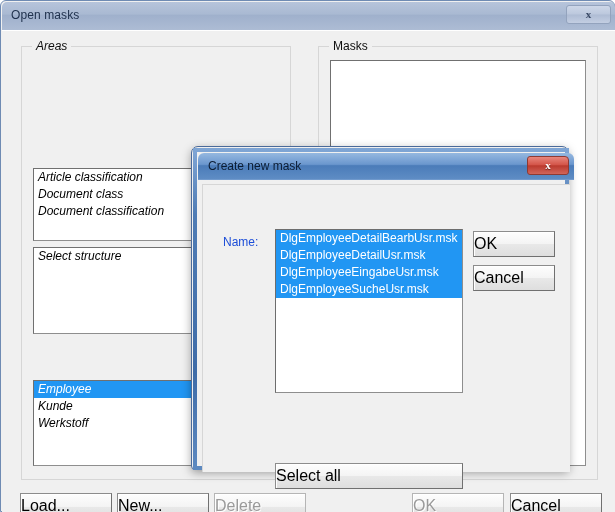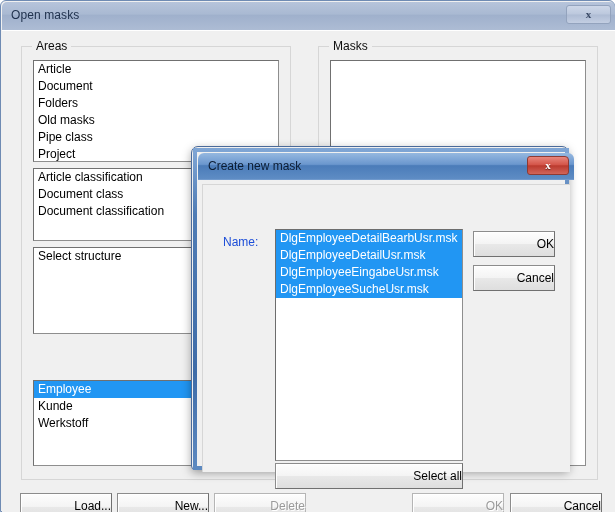--- a/index.html
+++ b/index.html
@@ -73,21 +73,21 @@
   }
   .groupbox-label {
     position: absolute;
     top: -8px; left: 10px;
     background: #f0f0f0;
     padding: 0 4px;
     font-size: 12px;
     color: #0d0d0d;
   }
 
-  #group-areas { left: 19px; top: 15px; width: 270px; height: 434px; }
+  #group-areas { left: 19px; top: 15px; width: 270px; height: 434px; font-style: italic; }
   #group-masks { left: 316px; top: 15px; width: 280px; height: 434px; }
 
   
   .listbox {
     position: absolute;
     box-sizing: border-box;
     background: #ffffff;
     border: 1px solid #8e8e8e;
     border-top-color: #707070;
     border-left-color: #707070;
@@ -113,23 +113,23 @@
   #list-masks   { left: 11px; top: 13px; width: 256px; height: 406px; }
 
   
   .btn {
     position: absolute;
     box-sizing: border-box;
     background: linear-gradient(to bottom, #fdfdfd 0%, #f4f4f4 48%, #e8e8e8 52%, #dedede 100%);
     border: 1px solid #8c8c8c;
     border-right-color: #707070;
     border-bottom-color: #707070;
-    font-size: 12px;
+    font-size: 16px;
     color: #000000;
-    text-align: right;
+    text-align: left;
     line-height: 24px;
     box-shadow: 1px 1px 0 #ffffff inset;
   }
   .btn.disabled {
     color: #9a9a9a;
     text-shadow: 1px 1px 0 #ffffff;
     border-color: #b5b5b5;
   }
 
   #btn-load   { left: 18px;  top: 462px; width: 92px; height: 28px; }
@@ -203,21 +203,21 @@
 
   #child-name-label {
     position: absolute;
     left: 20px; top: 50px;
     font-size: 12px;
     color: #1d4ed8;
   }
   #child-namelist {
     position: absolute;
     left: 72px; top: 44px;
-    width: 188px; height: 232px;
+    width: 188px; height: 164px;
     box-sizing: border-box;
     background: #ffffff;
     border: 1px solid #8e8e8e;
     border-top-color: #6d6d6d;
     border-left-color: #6d6d6d;
     overflow: hidden;
   }
   #child-btn-ok {
     position: absolute;
     left: 270px; top: 46px; width: 82px; height: 26px;
@@ -239,28 +239,20 @@
   <div id="parent-titlebar">
     <span id="parent-title-text">Open masks</span>
     <div id="parent-close-btn">x</div>
   </div>
 
   <div id="parent-client">
 
     <div class="groupbox" id="group-areas">
       <span class="groupbox-label">Areas</span>
 
-      <div class="listbox" id="list-areas-1">
-          <div class="listbox-item">Article</div>
-          <div class="listbox-item">Document</div>
-          <div class="listbox-item">Folders</div>
-          <div class="listbox-item">Old masks</div>
-          <div class="listbox-item">Pipe class</div>
-          <div class="listbox-item">Project</div>
-        </div>
       <div class="listbox" id="list-areas-2">
           <div class="listbox-item">Article classification</div>
           <div class="listbox-item">Document class</div>
           <div class="listbox-item">Document classification</div>
         </div>
       <div class="listbox" id="list-areas-3">
           <div class="listbox-item">Select structure</div>
         </div>
       <div class="listbox" id="list-areas-4">
           <div class="listbox-item selected">Employee</div>

